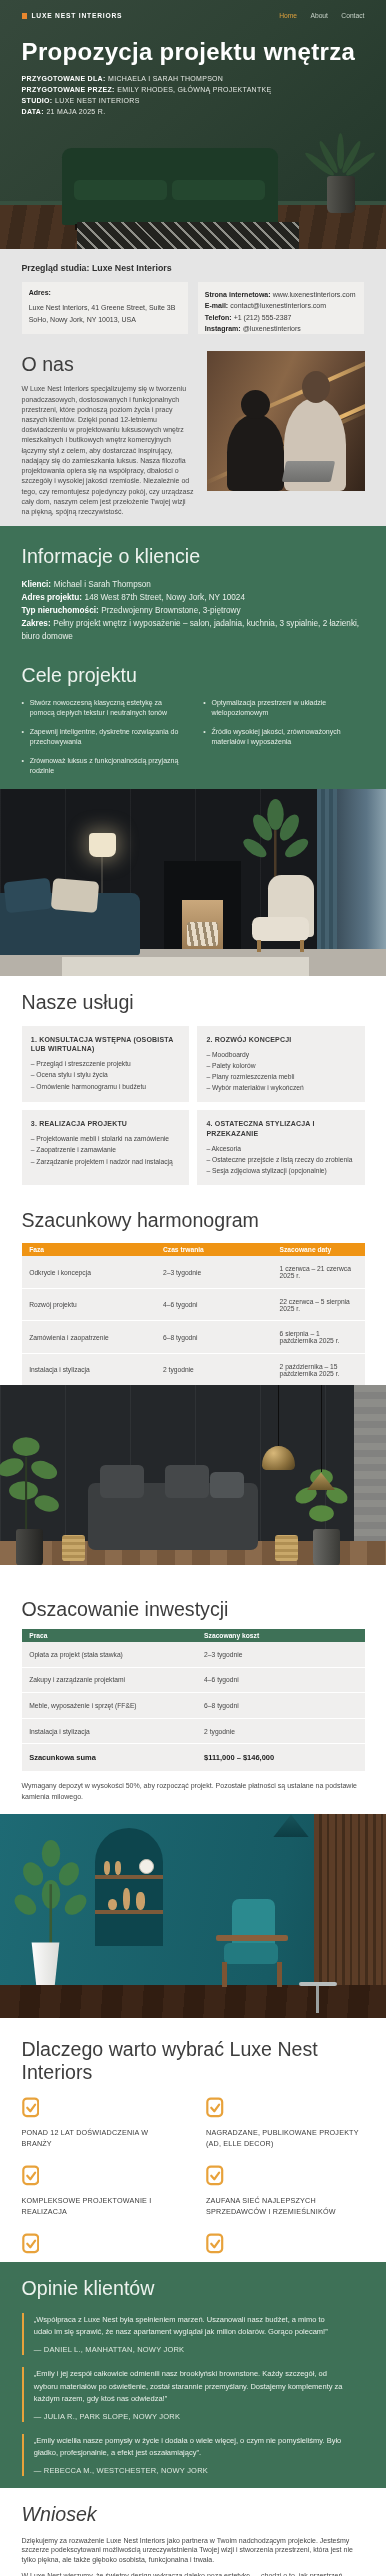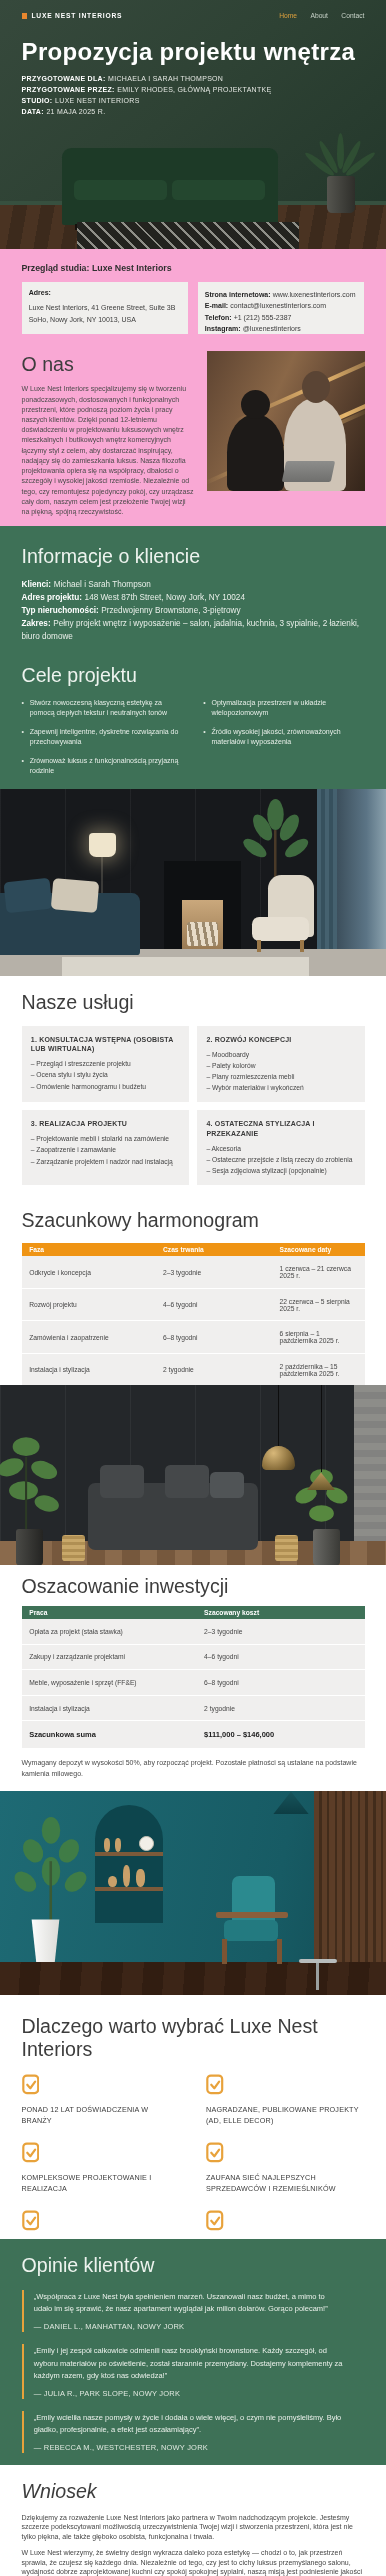--- a/index.html
+++ b/index.html
@@ -33,21 +33,21 @@
   .hero-plant{position:absolute;right:14.4px;bottom:36px;}
   .hero-pot{width:28px;height:37px;background:linear-gradient(90deg,#55554f,#2e2e2a);border-radius:3.1px 3.1px 5.2px 5.2px;margin:0 auto;}
   .leaves{position:relative;width:62px;height:46px;margin-bottom:-3.1px;}
   .leaf{position:absolute;width:7.2px;height:36px;background:#2f4e33;border-radius:50% 50% 50% 50%/60% 60% 40% 40%;}
 
   
   .h-light{font-weight:300;font-size:19.6px;color:#3d3d3d;margin:0;}
   .h-light.on-green{color:#edf3ee;}
 
   
-  .overview{height:263px;background:#f9a8d4;padding-top:14.4px;}
+  .overview{height:263px;background:#e5e5e5;padding-top:14.4px;}
   .overview-h{font-size:8.8px;font-weight:bold;color:#303030;margin:0 0 8.2px;}
   .info-row{display:flex;gap:9.3px;}
   .info-box{background:#f0efed;width:50%;box-sizing:border-box;padding:7.2px 7.2px;height:52px;}
   .info-box .lbl{font-weight:bold;font-size:7px;color:#242424;margin-bottom:6.2px;}
   .info-box .line{font-size:7px;color:#3c3c3c;line-height:1.65;}
   .kv{font-size:7px;color:#3c3c3c;line-height:1.65;}
   .kv b{color:#242424;margin-right:2.1px;}
   .about-row{display:flex;gap:12.4px;margin-top:17.5px;}
   .about-left{width:173px;}
   .about-left h2{margin:2.1px 0 8.2px;}
@@ -127,21 +127,21 @@
   .card{background:#f0efee;padding:7.2px 9.3px;box-sizing:border-box;}
   .card h3{font-size:7px;font-weight:bold;color:#3a3a3a;letter-spacing:0.2px;margin:2.1px 0 5.2px;line-height:1.35;}
   .card .it{font-size:6.7px;color:#454545;line-height:9.8px;margin-bottom:1.5px;}
   .timeline-h{margin:24px 0 11.3px !important;}
   table.tbl{width:100%;border-collapse:collapse;}
   .tbl th{background:#ef9414;color:#ffffff;font-size:6.7px;font-weight:bold;text-align:left;padding:3.1px 7.7px;height:13.4px;box-sizing:border-box;}
   .tbl td{background:#f0efee;font-size:6.7px;color:#454545;padding:8.8px 7.7px;border-bottom:1px solid #ffffff;}
   .note{font-size:7px;color:#4a4a4a;margin-top:9.3px;line-height:1.5;}
 
   
-  .invest{height:216px;background:#ffffff;padding-top:10px;}
+  .invest{height:216px;background:#ffffff;padding-top:33px;}
   .invest h2{margin:0 0 7.2px;}
   .tbl.green th{background:#3e7157;}
   .tbl .total td{font-weight:bold;font-size:7.5px;color:#222222;}
 
   
   .why{height:224px;background:#ffffff;padding-top:19.6px;}
   .why h2{margin:0 0 13.4px;}
   .why-grid{display:grid;grid-template-columns:1fr 1fr;column-gap:26px;row-gap:15.5px;}
   .why-item .ck{margin-bottom:8.2px;}
   .why-item .lab{font-size:7.2px;color:#3b3b3b;letter-spacing:0.2px;line-height:1.5;}

